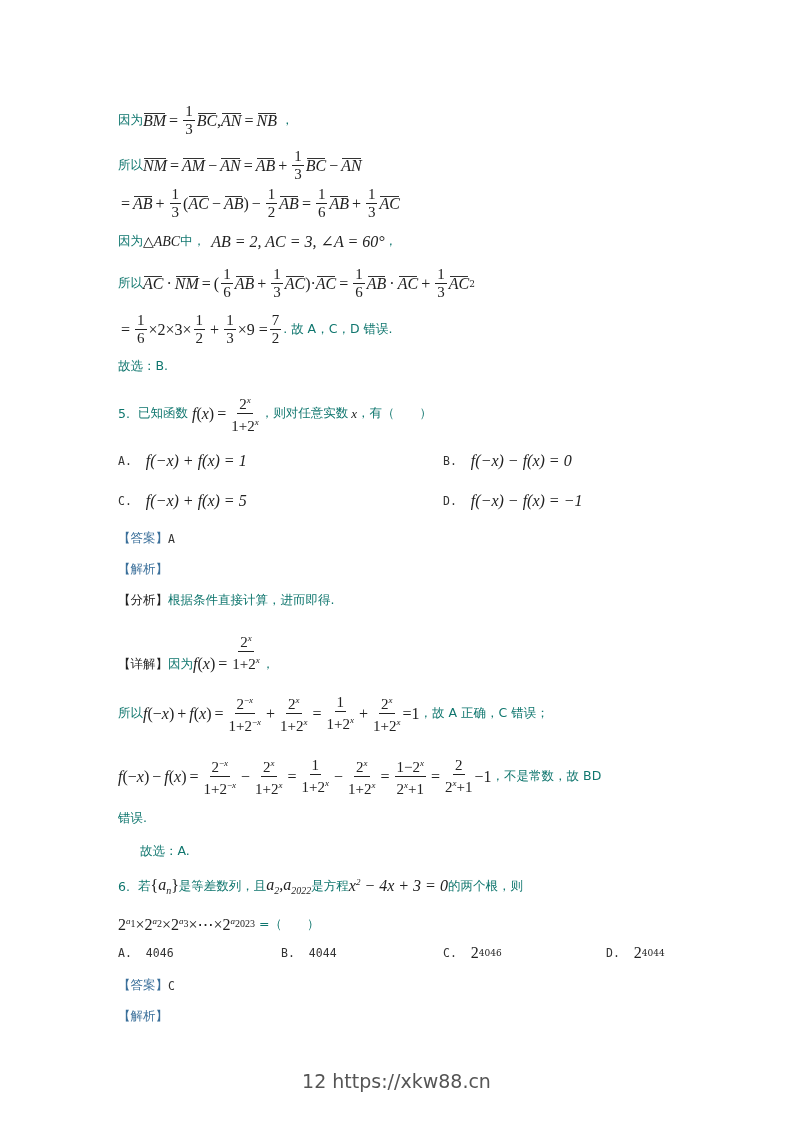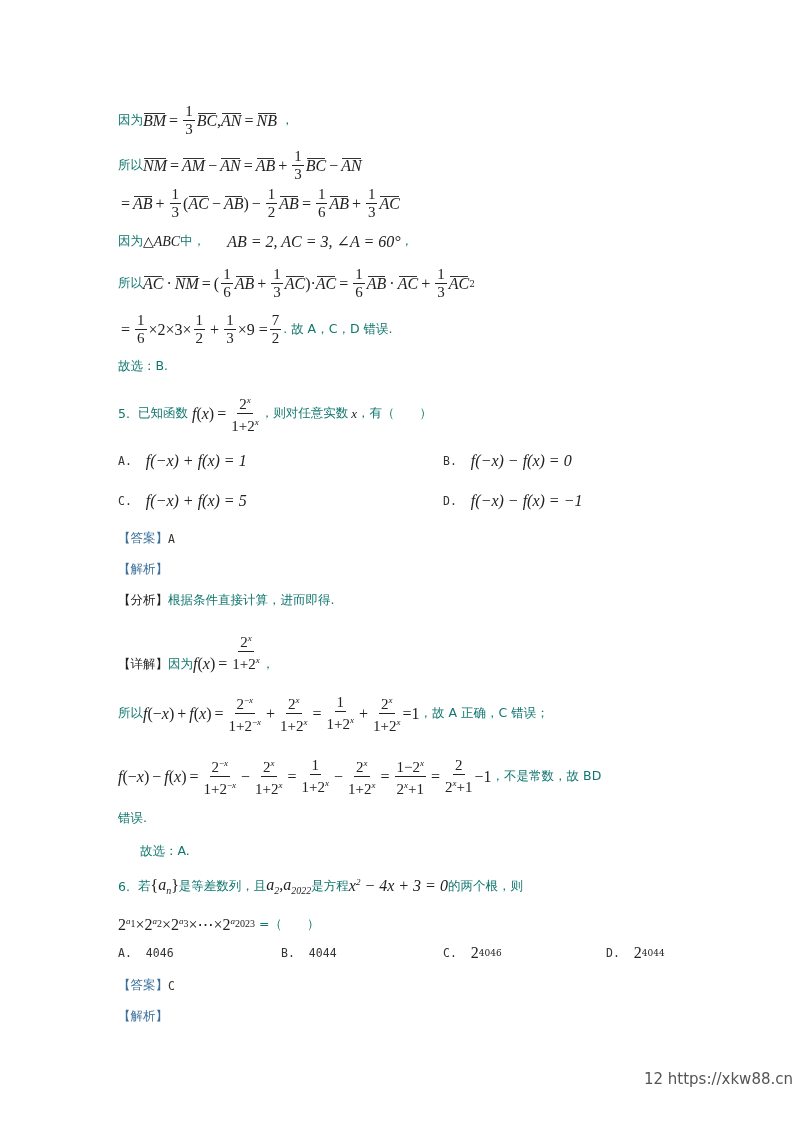--- a/index.html
+++ b/index.html
@@ -16,21 +16,21 @@
   .vec { position: relative; display: inline-block; font-family: "Liberation Serif", serif; font-style: italic; font-size: 16px; }
   .vec::before { content: ""; position: absolute; left: 1px; right: 1px; top: 1px; border-top: 1px solid #333; }
   .frac { display: inline-flex; flex-direction: column; align-items: center; vertical-align: middle; margin: 0 2px; font-family: "Liberation Serif", serif; font-size: 15px; }
   .frac .num { border-bottom: 1px solid #222; padding: 0 2px; line-height: 17px; }
   .frac .den { line-height: 17px; }
   sup { font-size: 9px; }
   sub { font-size: 10px; }
   .tag { color: #3a6f9a; font-family: "DejaVu Sans", sans-serif; font-size: 12.5px; }
   .tagb { color: #222; font-family: "DejaVu Sans", sans-serif; font-size: 12.5px; }
   .opt-label { font-family: "DejaVu Sans Mono", monospace; font-size: 11.5px; margin-right: 14px; color: #333; }
-  .footer { position: absolute; top: 1070px; left: 0; width: 793px; text-align: right; font-family: "DejaVu Sans", sans-serif; font-size: 15px; color: #555; }
+  .footer { position: absolute; top: 1070px; left: 0; width: 793px; text-align: center; font-family: "DejaVu Sans", sans-serif; font-size: 19px; color: #555; }
 </style>
 </head>
 <body>
 
 <div class="line" style="top:103px;">
   <span class="cjk">因为</span>
   <span class="vec">BM</span>
   <span class="op">=</span>
   <span class="frac">
       <span class="num">1</span>
@@ -93,21 +93,21 @@
       <span class="num">1</span>
       <span class="den">3</span>
     </span>
   <span class="vec">AC</span>
 </div>
 
 <div class="line" style="top:232px;">
   <span class="cjk">因为</span>
   <span class="m" style="font-size:14px;">△ABC</span>
   <span class="cjk">中，</span>
-  <span class="m" style="margin-left:22px;">AB = 2, AC = 3, ∠A = 60°</span>
+  <span class="m" style="margin-left:6px;">AB = 2, AC = 3, ∠A = 60°</span>
   <span class="cjk">，</span>
 </div>
 
 <div class="line" style="top:266px;">
   <span class="cjk">所以</span>
   <span class="vec">AC</span>
     <span class="op">·</span>
     <span class="vec">NM</span>
     <span class="op">=</span>
     <span class="n">(</span>

